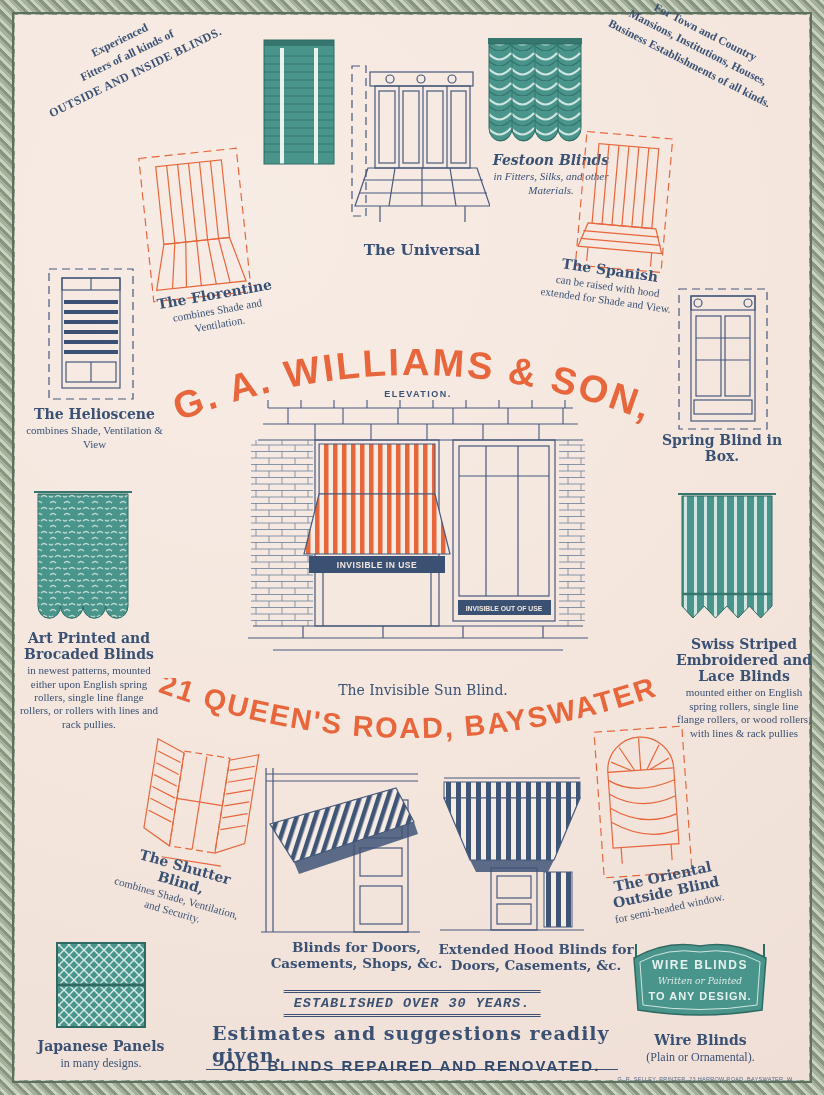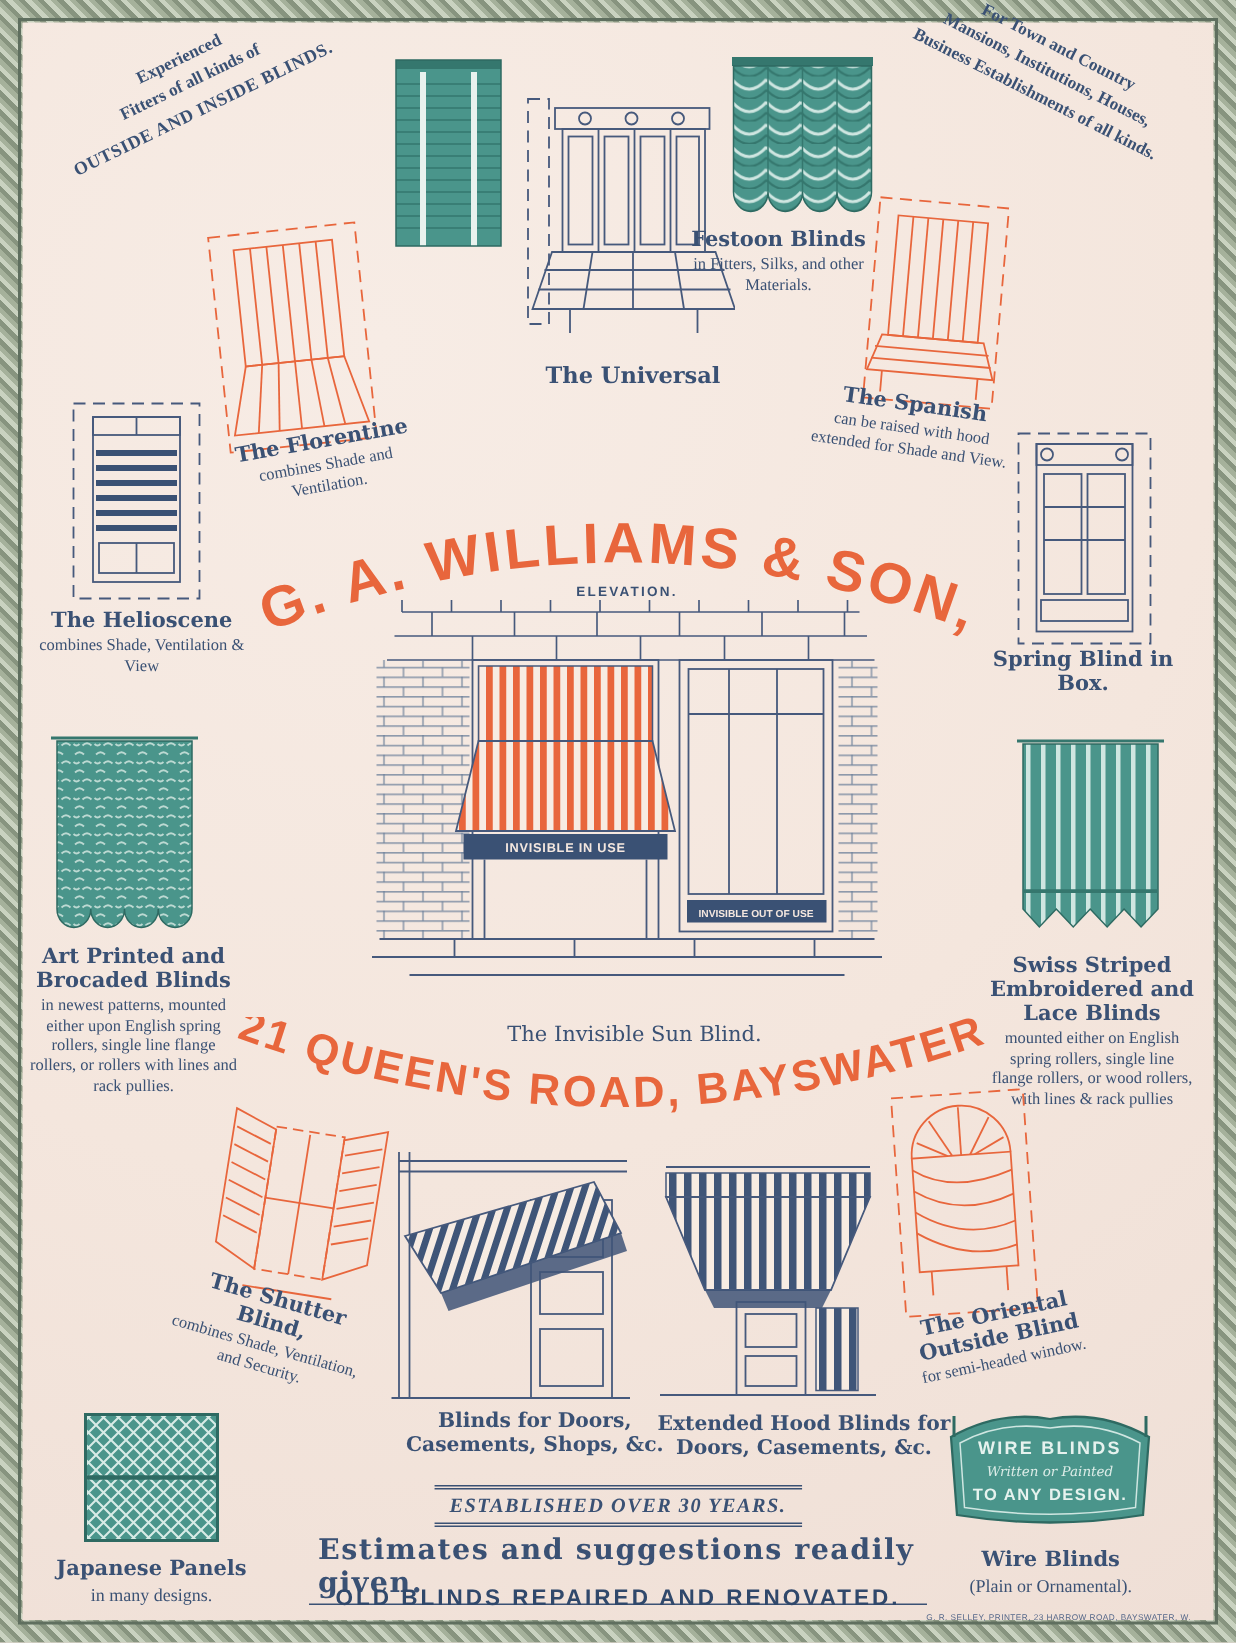--- a/index.html
+++ b/index.html
@@ -13,21 +13,21 @@
          radial-gradient(circle at 30% 20%, #f7ece5 0%, #f4e6dd 55%, #efdfd6 100%);}
   .abs{position:absolute;}
   .cap{position:absolute;text-align:center;color:#3a5174;}
   .cap .t{font-weight:bold;font-size:14px;line-height:1.15;font-family:"DejaVu Serif",serif;}
   .cap .d{font-size:11px;line-height:1.22;margin-top:2px;font-family:"Liberation Serif",serif;}
   .note{position:absolute;text-align:center;color:#3a5174;font-family:"Liberation Serif",serif;
         font-weight:bold;font-size:11.5px;line-height:1.5;}
   .note .caps{font-size:12px;letter-spacing:.5px;}
   .bandtext{font-family:"Liberation Sans",sans-serif;font-weight:bold;}
   .est{position:absolute;left:50%;transform:translateX(-50%);color:#3a5174;
-       font-family:Liberation Serif, serif;font-weight:bold;font-style:italic;
+       font-family:Liberation Mono, monospace;font-weight:bold;font-style:italic;
        font-size:13.5px;letter-spacing:1px;padding:3px 10px;
        border-top:3px double #3a5174;border-bottom:3px double #3a5174;}
   .estimates{position:absolute;left:50%;transform:translateX(-50%);color:#3a5174;
        font-family:"DejaVu Serif",serif;font-weight:bold;font-size:19px;letter-spacing:1px;
        border-bottom:1px solid #3a5174;padding:0 6px 3px;}
   .oldblinds{position:absolute;left:50%;transform:translateX(-50%);color:#30486b;
        font-family:"Liberation Sans",sans-serif;font-weight:bold;font-size:15px;letter-spacing:2px;}
   .printer{position:absolute;color:#56688a;font-family:"Liberation Sans",sans-serif;
        font-size:5.5px;letter-spacing:.3px;}
   svg text{font-family:"Liberation Sans",sans-serif;}
@@ -114,21 +114,21 @@
       </pattern>
     </defs>
     <rect x="0" y="2" width="94" height="6" fill="#35776e"></rect>
     <path d="M1,8 H93 V92 A11.5 13 0 0 1 70,92 A11.5 13 0 0 1 47,92 A11.5 13 0 0 1 24,92 A11.5 13 0 0 1 1,92 Z" fill="url(#fest)" stroke="#2e6a62"></path>
     <g stroke="#35776e" stroke-width="1">
       <line x1="24" y1="8" x2="24" y2="92"></line>
         <line x1="47" y1="8" x2="47" y2="92"></line>
         <line x1="70" y1="8" x2="70" y2="92"></line>
     </g>
   </svg>
-  <div class="cap" style="left:452px;top:152px;width:134px;">
+  <div class="cap" style="left:484px;top:152px;width:134px;font-style:italic;">
     <div class="t">Festoon Blinds</div>
     <div class="d">in Fitters, Silks, and other Materials.</div>
   </div>
 
   <svg class="abs" style="left:578px;top:132px;transform:rotate(5deg);" width="92" height="140" viewBox="0 0 92 140">
     <g stroke="#e8663c" stroke-width="1.2" fill="none">
       <rect x="3" y="3" width="86" height="134" stroke-dasharray="8 5"></rect>
       <rect x="16" y="14" width="60" height="80"></rect>
       <line x1="26" y1="14" x2="26" y2="94"></line>
         <line x1="36" y1="14" x2="36" y2="94"></line>
@@ -333,21 +333,21 @@
     <defs>
       <pattern id="tstripe" width="10" height="10" patternUnits="userSpaceOnUse">
         <rect width="10" height="10" fill="#4a958b"></rect>
         <rect x="6" width="3" height="10" fill="#cfe6e1"></rect>
       </pattern>
     </defs>
     <line x1="0" y1="4" x2="98" y2="4" stroke="#35776e" stroke-width="2"></line>
     <path d="M4,6 H94 V116 L82.7,128 L71.4,116 L60.1,128 L48.8,116 L37.5,128 L26.2,116 L14.9,128 L4,116 Z" fill="url(#tstripe)" stroke="#2e6a62"></path>
     <line x1="4" y1="104" x2="94" y2="104" stroke="#35776e" stroke-width="2.5"></line>
   </svg>
-  <div class="cap" style="left:660px;top:636px;width:136px;">
+  <div class="cap" style="left:676px;top:636px;width:136px;">
     <div class="t">Swiss Striped Embroidered and Lace Blinds</div>
     <div class="d">mounted either on English spring rollers, single line flange rollers, or wood rollers, with lines &amp; rack pullies</div>
   </div>
 
   <svg class="abs" style="left:140px;top:740px;transform:rotate(9deg);" width="118" height="132" viewBox="0 0 118 132">
     <g stroke="#e8663c" stroke-width="1.2" fill="none">
       <rect x="36" y="14" width="46" height="96" stroke-dasharray="7 4"></rect>
       <polygon points="8,6 36,16 36,110 8,96"></polygon>
       <polygon points="110,6 82,16 82,110 110,96"></polygon>
       <line x1="10" y1="18" x2="34" y2="26"></line>

